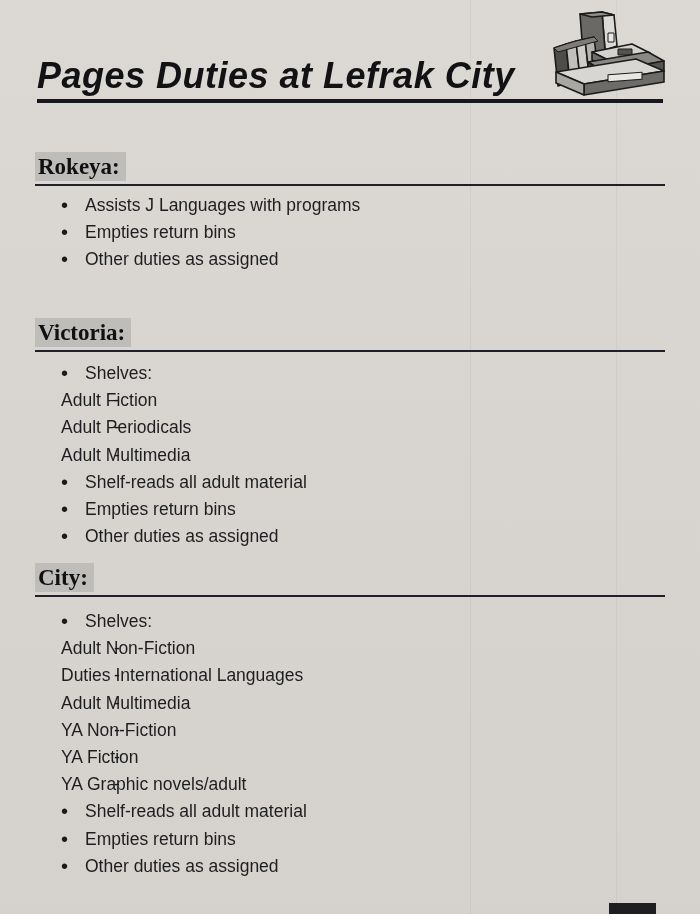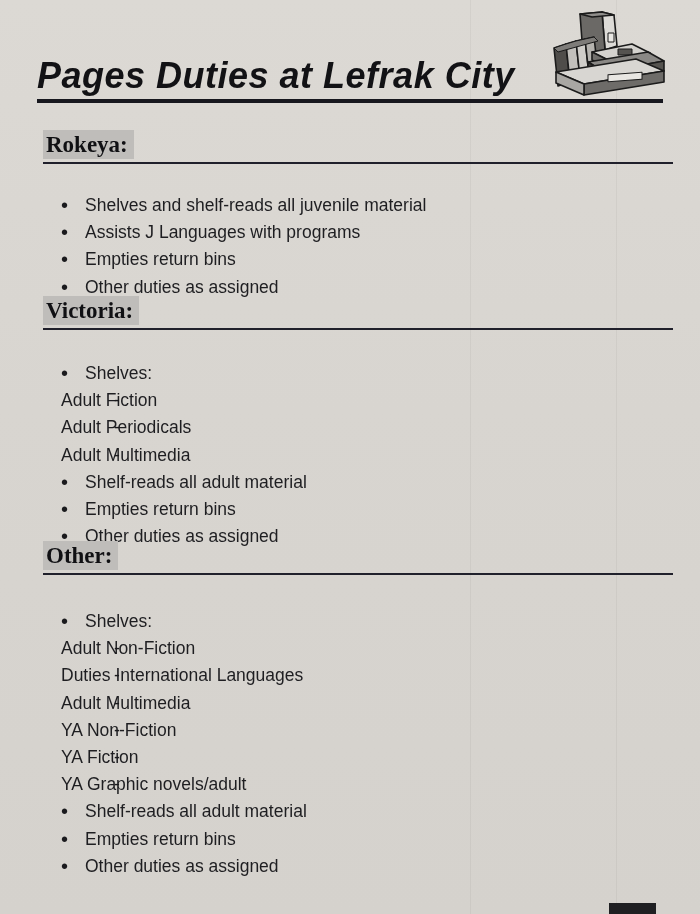--- a/index.html
+++ b/index.html
@@ -43,22 +43,23 @@
   }
   .clipart {
     position: absolute;
     left: 546px;
     top: 8px;
     width: 122px;
     height: 94px;
   }
   .duty-section {
     position: absolute;
-    left: 8px;
+    left: 0;
     width: 692px;
+    margin-top: 22px;
   }
   .sec-head {
     margin-left: 35px;
     width: 630px;
     border-bottom: 2px solid #20202b;
     padding: 0 0 3px 0;
   }
   .sec-name {
     display: inline-block;
     background: #bfbdba;
@@ -158,21 +159,20 @@
 <div class="title-wrap">
   <h1 class="doc-title">Pages Duties at Lefrak City</h1>
 </div>
 
 <section class="duty-section" id="sec-rokeya">
   <div class="sec-head">
     <span class="sec-name">Rokeya:</span>
   </div>
 </section>
 <ul class="duties" id="list-rokeya">
-  <li class="main">Shelves and shelf-reads all juvenile material</li>
   <li class="main">Assists J Languages with programs</li>
   <li class="main">Empties return bins</li>
   <li class="main">Other duties as assigned</li>
 </ul>
 
 <section class="duty-section" id="sec-victoria">
   <div class="sec-head">
     <span class="sec-name">Victoria:</span>
   </div>
 </section>
@@ -181,21 +181,21 @@
   <li class="sub">Adult Fiction</li>
   <li class="sub">Adult Periodicals</li>
   <li class="sub">Adult Multimedia</li>
   <li class="main">Shelf-reads all adult material</li>
   <li class="main">Empties return bins</li>
   <li class="main">Other duties as assigned</li>
 </ul>
 
 <section class="duty-section" id="sec-zoya">
   <div class="sec-head">
-    <span class="sec-name">Other:</span>
+    <span class="sec-name">City:</span>
   </div>
 </section>
 <ul class="duties" id="list-zoya">
   <li class="main">Shelves:</li>
   <li class="sub">Adult Non-Fiction</li>
   <li class="sub">Duties International Languages</li>
   <li class="sub">Adult Multimedia</li>
   <li class="sub">YA Non-Fiction</li>
   <li class="sub">YA Fiction</li>
   <li class="sub">YA Graphic novels/adult</li>

